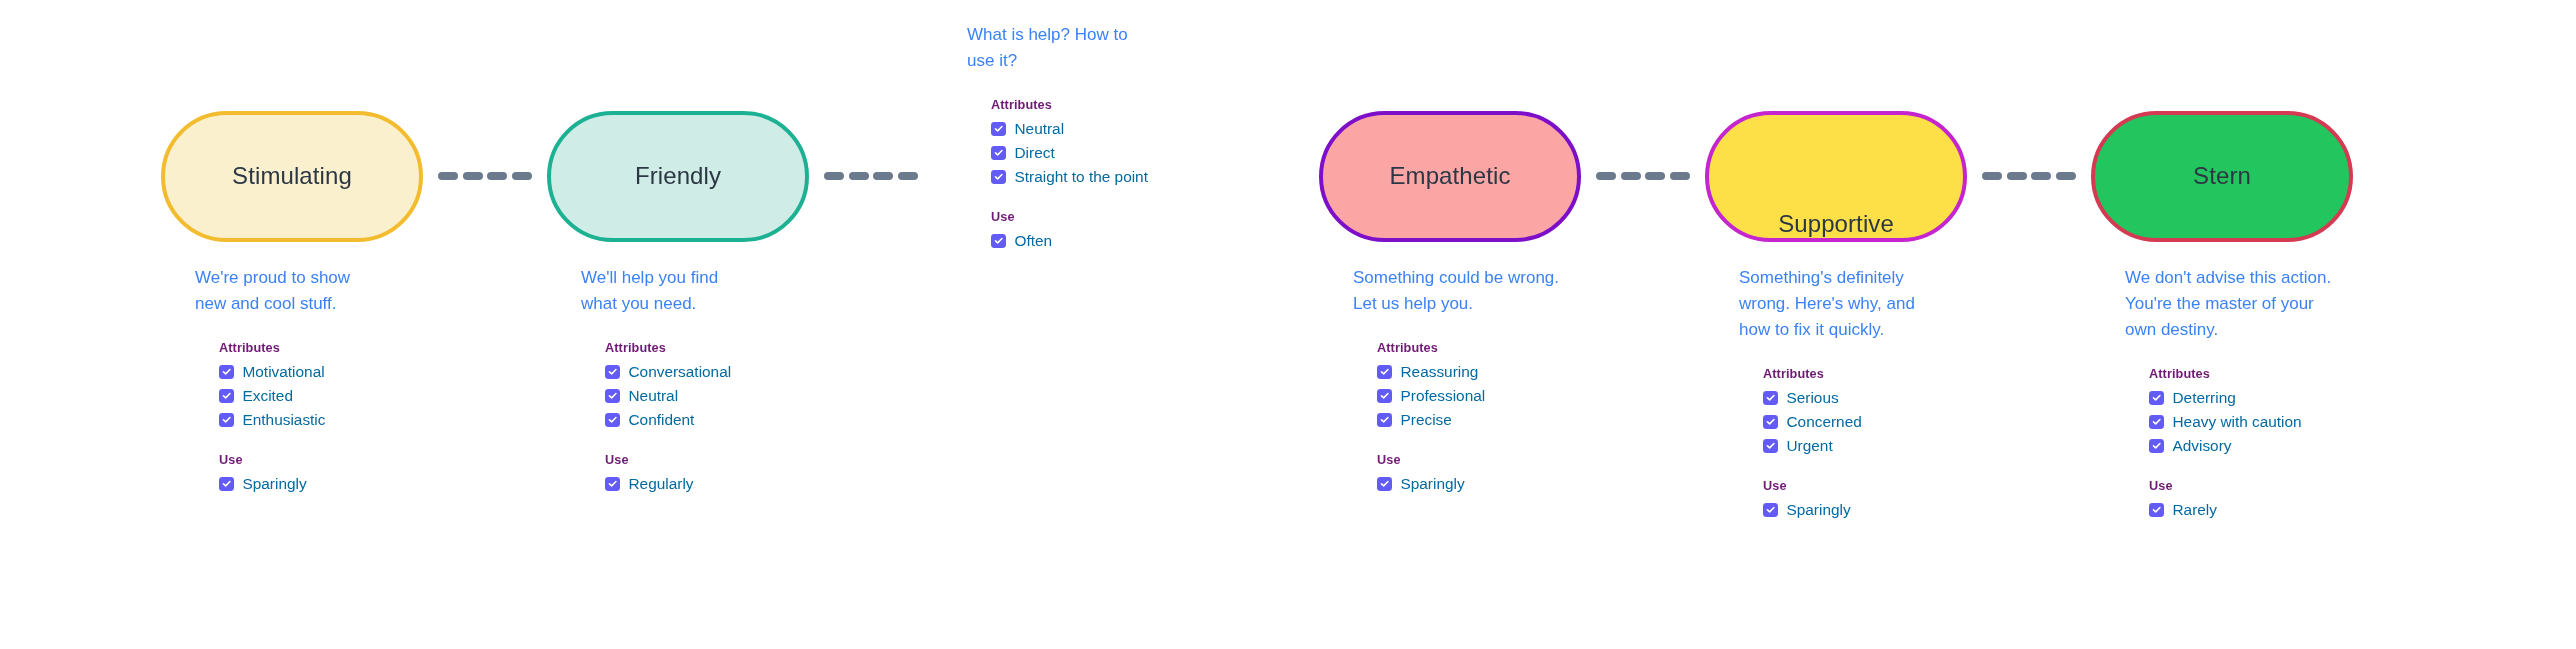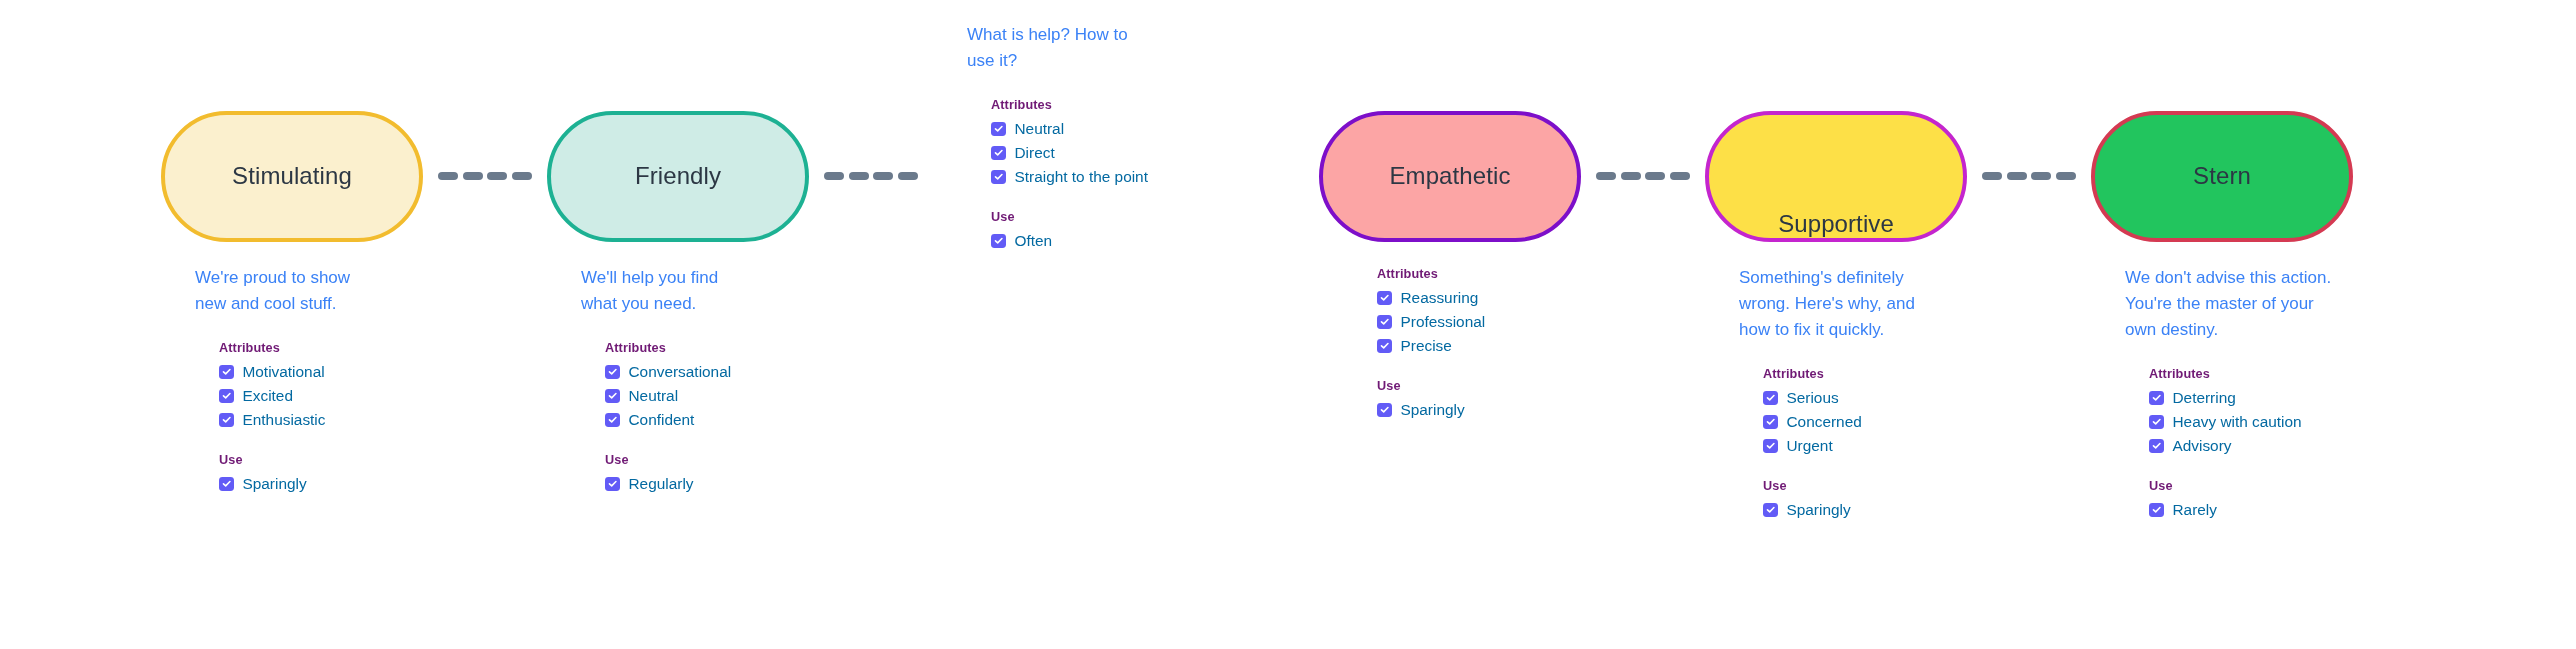--- a/index.html
+++ b/index.html
@@ -308,20 +308,22 @@
           <div class="pill" style="background: #fca5a5; border-color: rgb(125, 15, 201);">
             <span class="pill-label">Empathetic</span>
           </div>
           <div class="connector">
             <span class="dash"></span>
             <span class="dash"></span>
             <span class="dash"></span>
             <span class="dash"></span>
           </div>
         </div>
+        <div class="tone-desc">Something could be wrong.
+Let us help you.</div>
         <div class="meta-block meta-attributes">
           <div class="meta-heading">Attributes</div>
           <div class="check-row">
             <span class="checkbox">
               <svg width="9.4" height="9.4" viewBox="0 0 14 14" aria-hidden="true">
                 <path d="M2.2 7.2 L5.5 10.3 L11.8 3.8" fill="none" stroke="#ffffff" stroke-width="2.3" stroke-linecap="round" stroke-linejoin="round"></path>
               </svg>
             </span>
             <span class="check-label">Reassuring</span>
           </div>

